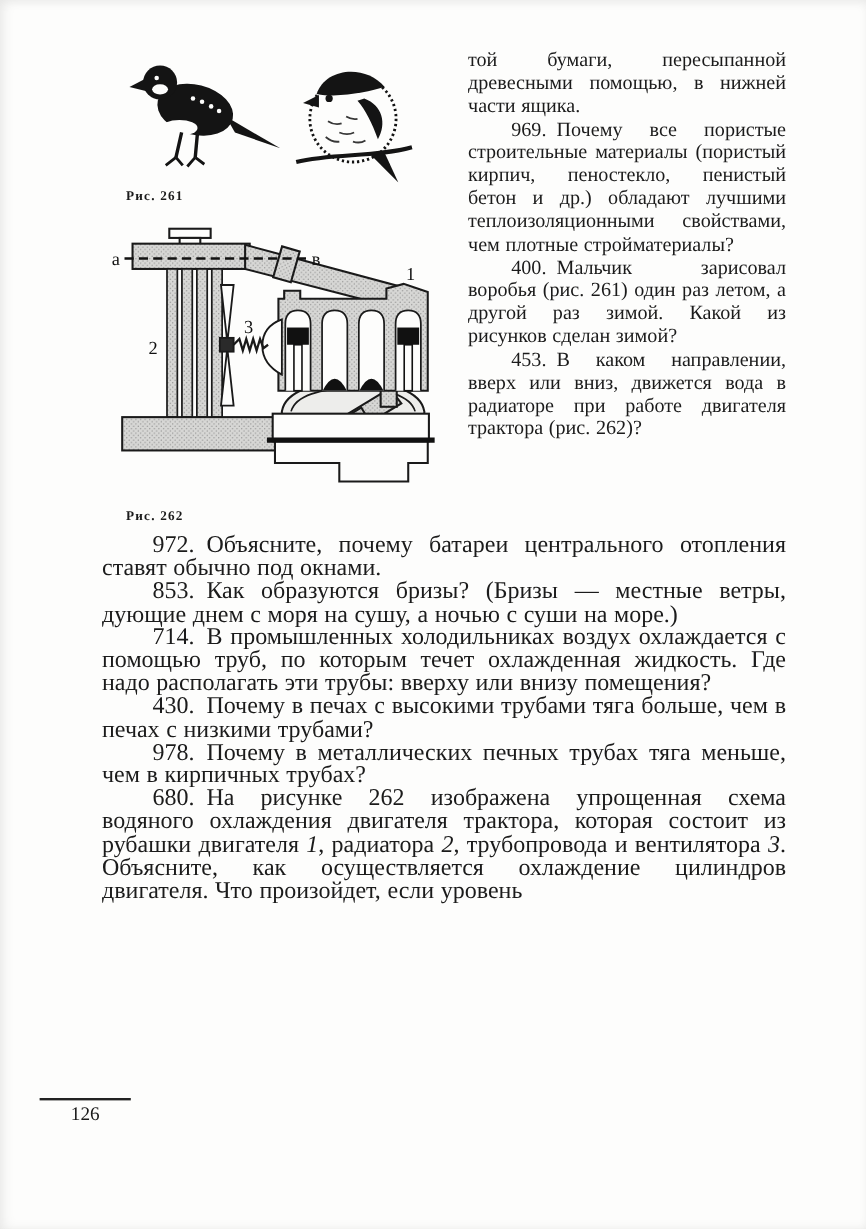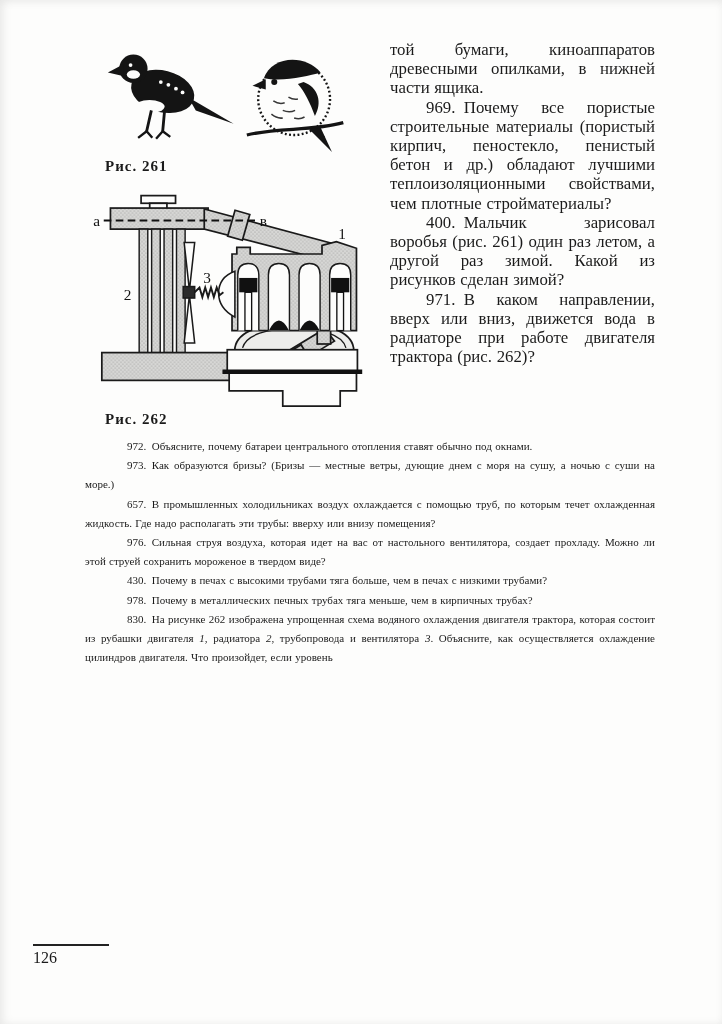--- a/index.html
+++ b/index.html
@@ -17,49 +17,49 @@
   }
   .content{
     position:absolute;left:85px;top:40px;width:570px;
   }
   .top-section{display:flex;width:570px;}
   .figures-col{width:300px;flex:0 0 300px;}
   .text-col{width:265px;margin-left:auto;flex:0 0 265px;}
 
   .problem{
     margin:0;
-    font-size:11px;
+    font-size:20px;
     line-height:19.2px;
     text-align:justify;
     word-spacing:0.5px;
     hyphens:auto;
   }
   .text-col .problem{text-indent:36px;font-size:16.8px;}
   .main-problems .problem{text-indent:42px;}
   .problem.cont{text-indent:0;}
   .problem b{font-weight:normal;}
   .problem i{font-style:italic;}
 
   .fig-caption{
     font-weight:bold;
-    font-size:15px;
+    font-size:11px;
     letter-spacing:1px;
     margin:6px 0 0 20px;
   }
   .birds-svg{display:block;margin:8px 0 0 16px;}
   .diagram-svg{display:block;margin:12px 0 0 0;}
-  .cap-262{margin-top:0;}
+  .cap-262{margin-top:18px;}
 
   .main-problems{margin-top:9px;width:570px;}
 
   .footer{
-    position:absolute;left:33px;top:944px;width:76px;
+    position:absolute;left:33px;top:915px;width:76px;
     border-top:2px solid #222;
     padding-top:3px;
-    text-align:left;
+    text-align:center;
     font-size:16px;
   }
 
   .dlabel{font-family:"Liberation Serif","DejaVu Serif",serif;font-size:16px;fill:#111;}
 </style>
 </head>
 <body>
 
 <div class="page">
   <div class="content">
@@ -180,32 +180,31 @@
           <text class="dlabel" x="176" y="41">в</text>
           <text class="dlabel" x="258" y="54" font-size="18">1</text>
           <text class="dlabel" x="34" y="118" font-size="18">2</text>
           <text class="dlabel" x="117" y="100" font-size="18">3</text>
         </svg>
 
         <div class="fig-caption cap-262">Рис. 262</div>
       </div>
 
       <div class="text-col">
-          <p class="problem cont">той бумаги, киноаппаратов древесными опилками, в нижней части ящика.</p>
+          <p class="problem cont">той бумаги, пересыпанной древесными помощью, в нижней части ящика.</p>
           <p class="problem"><b>969. </b>Почему все пористые строительные материалы (пористый кирпич, пеностекло, пенистый бетон и др.) обладают лучшими теплоизоляционными свойствами, чем плотные стройматериалы?</p>
           <p class="problem"><b>400. </b>Мальчик зарисовал воробья (рис. 261) один раз летом, а другой раз зимой. Какой из рисунков сделан зимой?</p>
-          <p class="problem"><b>971. </b>В каком направлении, вверх или вниз, движется вода в радиаторе при работе двигателя трактора (рис. 262)?</p>
+          <p class="problem"><b>453. </b>В каком направлении, вверх или вниз, движется вода в радиаторе при работе двигателя трактора (рис. 262)?</p>
         </div>
     </div>
 
     <div class="main-problems">
         <p class="problem"><b>972. </b>Объясните, почему батареи центрального отопления ставят обычно под окнами.</p>
-        <p class="problem"><b>973. </b>Как образуются бризы? (Бризы — местные ветры, дующие днем с моря на сушу, а ночью с суши на море.)</p>
-        <p class="problem"><b>657. </b>В промышленных холодильниках воздух охлаждается с помощью труб, по которым течет охлажденная жидкость. Где надо располагать эти трубы: вверху или внизу помещения?</p>
-        <p class="problem"><b>976. </b>Сильная струя воздуха, которая идет на вас от настольного вентилятора, создает прохладу. Можно ли этой струей сохранить мороженое в твердом виде?</p>
+        <p class="problem"><b>853. </b>Как образуются бризы? (Бризы — местные ветры, дующие днем с моря на сушу, а ночью с суши на море.)</p>
+        <p class="problem"><b>714. </b>В промышленных холодильниках воздух охлаждается с помощью труб, по которым течет охлажденная жидкость. Где надо располагать эти трубы: вверху или внизу помещения?</p>
         <p class="problem"><b>430. </b>Почему в печах с высокими трубами тяга больше, чем в печах с низкими трубами?</p>
         <p class="problem"><b>978. </b>Почему в металлических печных трубах тяга меньше, чем в кирпичных трубах?</p>
-        <p class="problem"><b>830. </b>На рисунке 262 изображена упрощенная схема водяного охлаждения двигателя трактора, которая состоит из рубашки двигателя <i>1</i>, радиатора <i>2</i>, трубопровода и вентилятора <i>3</i>. Объясните, как осуществляется охлаждение цилиндров двигателя. Что произойдет, если уровень</p>
+        <p class="problem"><b>680. </b>На рисунке 262 изображена упрощенная схема водяного охлаждения двигателя трактора, которая состоит из рубашки двигателя <i>1</i>, радиатора <i>2</i>, трубопровода и вентилятора <i>3</i>. Объясните, как осуществляется охлаждение цилиндров двигателя. Что произойдет, если уровень</p>
       </div>
   </div>
 
   <div class="footer">126</div>
 </div>
 
 </body></html>

